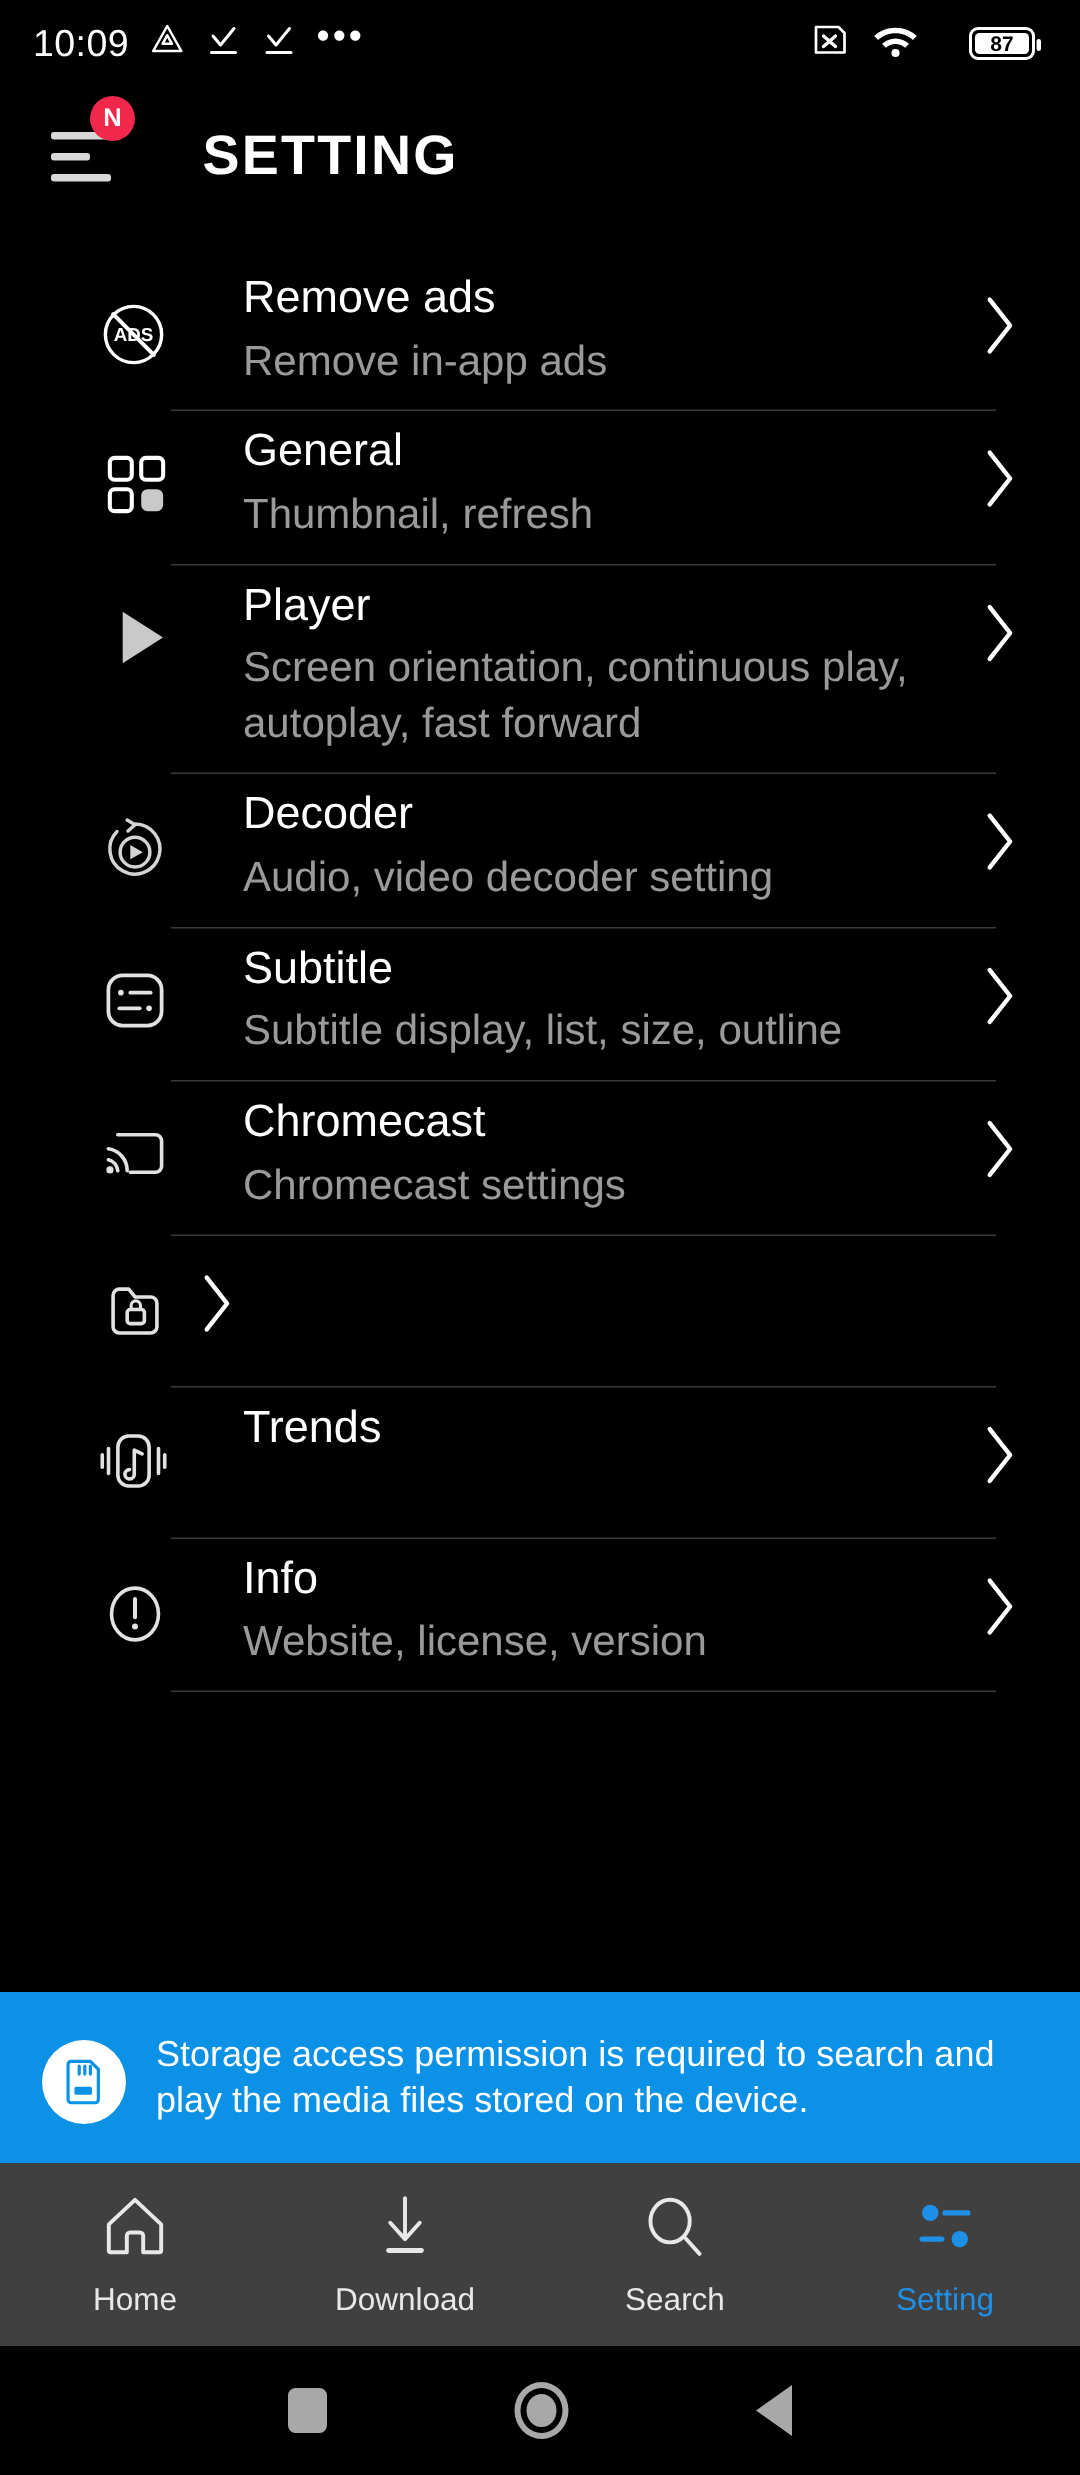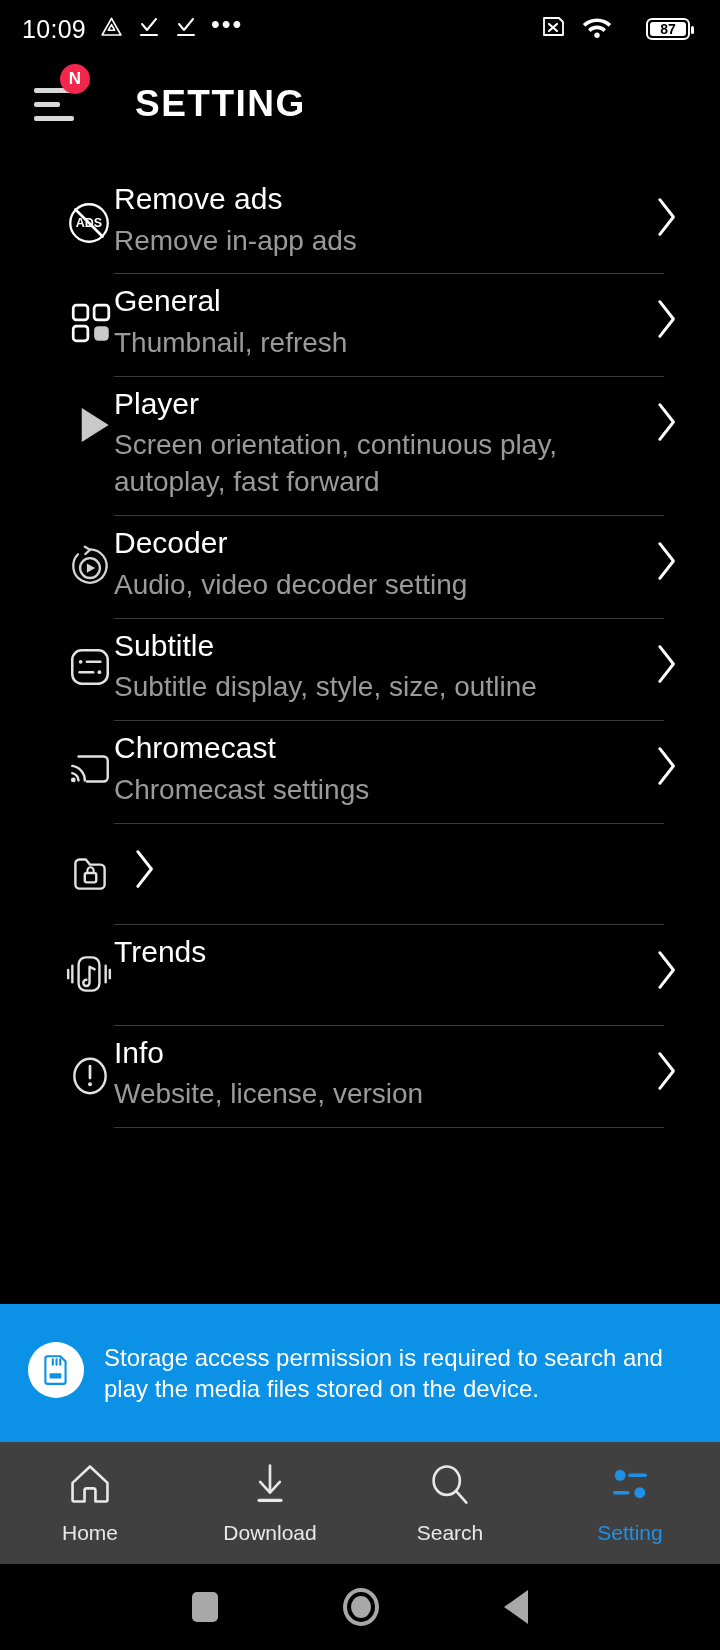--- a/index.html
+++ b/index.html
@@ -36,28 +36,28 @@
     background:#f2274c; color:#fff;
     font-size:17px; font-weight:bold;
     display:flex; align-items:center; justify-content:center;
   }
   .apptitle { margin-left:55px; font-size:37px; font-weight:bold; letter-spacing:1.5px; }
 
   
   .list { flex:1 1 auto; padding-top:22px; overflow:hidden; }
   .row { display:flex; align-items:flex-start; padding:0 24px 0 30px; min-height:100px; cursor:pointer; }
   .row-icon { width:84px; flex:0 0 84px; display:flex; align-items:center; justify-content:flex-end; padding-top:26px; }
-  .row-body { flex:1 1 auto; padding-top:8px; padding-bottom:14px; }
+  .row-body { flex:1 1 auto; padding-top:8px; padding-bottom:14px;margin-left:48px; }
   .row-title { font-size:30px; color:#fff; line-height:1.25; font-weight:400; }
   .row-sub { font-size:28px; color:#9a9a9a; margin-top:5px; line-height:1.32; max-width:545px;}
   .row-chev { width:60px; flex:0 0 60px; display:flex; align-items:center; justify-content:center; padding-top:24px; }
   .divider { height:1px; background:#3a3a3a; margin:0 56px 0 114px; }
 
   
-  .banner { background:#0b91e5; display:flex; align-items:flex-start; gap:20px; padding:38px 28px; flex:0 0 auto; }
+  .banner { background:#0b91e5; display:flex; align-items:flex-end; gap:20px; padding:26px 28px; flex:0 0 auto; }
   .banner-ico {
     width:56px; height:56px; border-radius:50%; background:#fff;
     display:flex; align-items:center; justify-content:center; flex:0 0 56px;
   }
   .banner-text { font-size:24px; line-height:1.30; color:#fff; }
 
   
   .bottomnav { height:122px; display:flex; background:#404040; flex:0 0 auto; }
   .nav-item { flex:1 1 0; display:flex; flex-direction:column; align-items:center; justify-content:center; gap:10px; cursor:pointer; }
   .nav-label { font-size:21px; color:#e8e8e8; }
@@ -220,21 +220,21 @@
         <svg width="48" height="44" viewBox="0 0 46 42" fill="none" stroke="#e2e2e2" stroke-width="2.4">
           <rect x="6" y="5" width="34" height="32" rx="9"></rect>
           <circle cx="14" cy="16" r="1.8" fill="#e2e2e2" stroke="none"></circle>
           <path d="M20 16 H33" stroke-linecap="round"></path>
           <path d="M13 26 H26" stroke-linecap="round"></path>
           <circle cx="32" cy="26" r="1.8" fill="#e2e2e2" stroke="none"></circle>
         </svg>
       </div>
       <div class="row-body">
         <div class="row-title">Subtitle</div>
-        <div class="row-sub">Subtitle display, style, size, outline</div>
+        <div class="row-sub">Subtitle display, list, size, outline</div>
       </div>
       <div class="row-chev">
         <svg width="26" height="42" viewBox="0 0 20 34" fill="none" stroke="#fff" stroke-width="2.4">
             <path d="M5 3 L16 17 L5 31" stroke-linecap="round" stroke-linejoin="round"></path>
           </svg>
       </div>
     </div>
     <div class="divider"></div>
 
     <div class="row">

